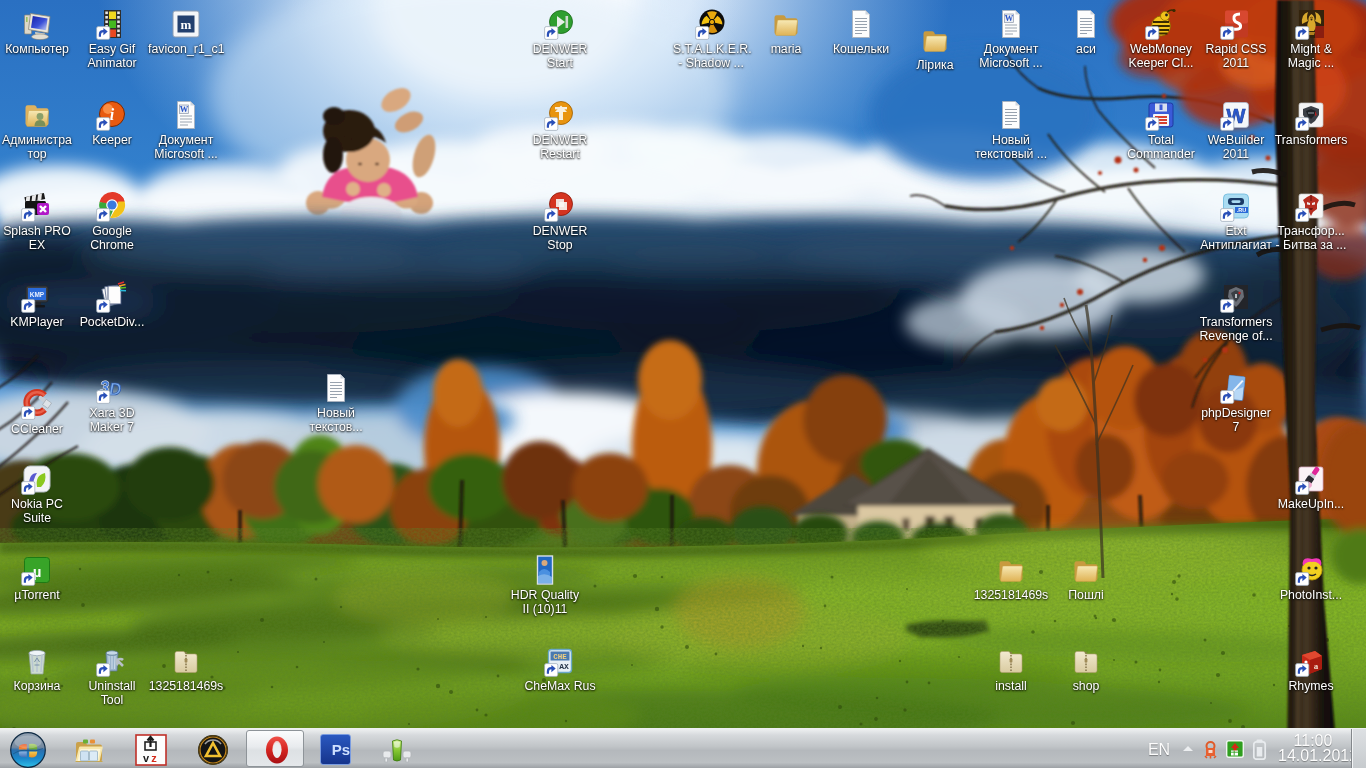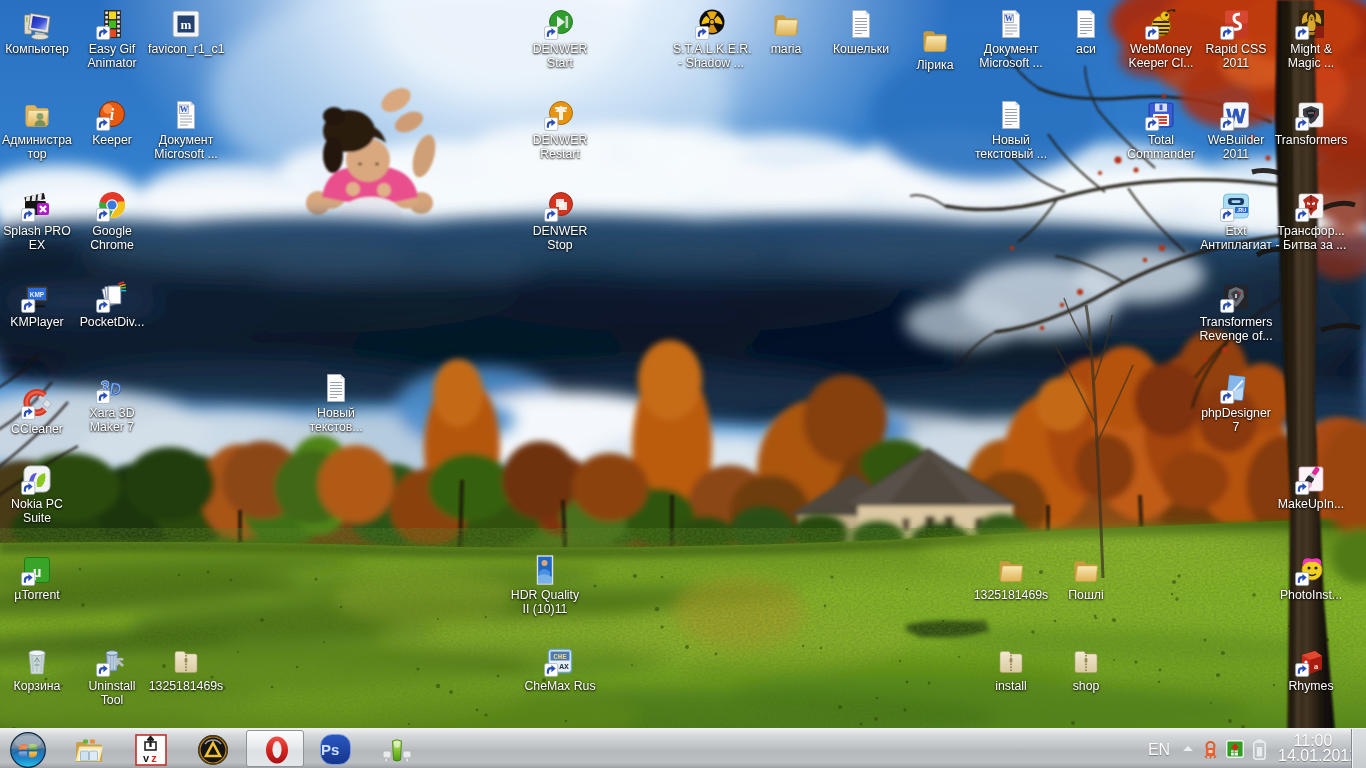--- a/index.html
+++ b/index.html
@@ -1169,21 +1169,21 @@
           <linearGradient id="opg" x1="0" y1="0" x2="0" y2="1">
             <stop offset="0" stop-color="#f05048"></stop>
             <stop offset="0.5" stop-color="#d42420"></stop>
             <stop offset="1" stop-color="#a81014"></stop>
           </linearGradient>
         </defs>
 <ellipse cx="16" cy="16" rx="11" ry="13.5" fill="url(#opg)"></ellipse>
 <ellipse cx="16" cy="15.2" rx="4.6" ry="8.2" fill="#f2d8d4"></ellipse>
 <ellipse cx="16" cy="16.4" rx="4.2" ry="7.6" fill="#eceef0"></ellipse>
 </svg>
-<div class="ti" style="left:320px;width:31px;height:31px;top:5px;position:absolute;border-radius:12px;background:linear-gradient(#2a58c0,#16348c);border:1px solid #7a9ce0;box-sizing:border-box;color:#cfe0ff;font:bold 15px 'Liberation Sans',sans-serif;text-align:left;line-height:29px">Ps</div>
+<div class="ti" style="left:320px;width:31px;height:31px;top:5px;position:absolute;border-radius:3px;background:linear-gradient(#2a58c0,#16348c);border:1px solid #7a9ce0;box-sizing:border-box;color:#cfe0ff;font:bold 15px 'Liberation Sans',sans-serif;text-align:right;line-height:29px">Ps</div>
 <svg class="ti" style="left:381px" viewBox="0 0 32 32">
 <defs>
           <linearGradient id="qg" x1="0" y1="0" x2="0" y2="1">
             <stop offset="0" stop-color="#cdeE8a"></stop>
             <stop offset="0.5" stop-color="#86c832"></stop>
             <stop offset="1" stop-color="#4e9a14"></stop>
           </linearGradient>
         </defs>
 <g fill="#e8eaec" stroke="#b0b4b8" stroke-width="0.8">
 <rect x="2" y="17" width="8" height="7" rx="2"></rect>

